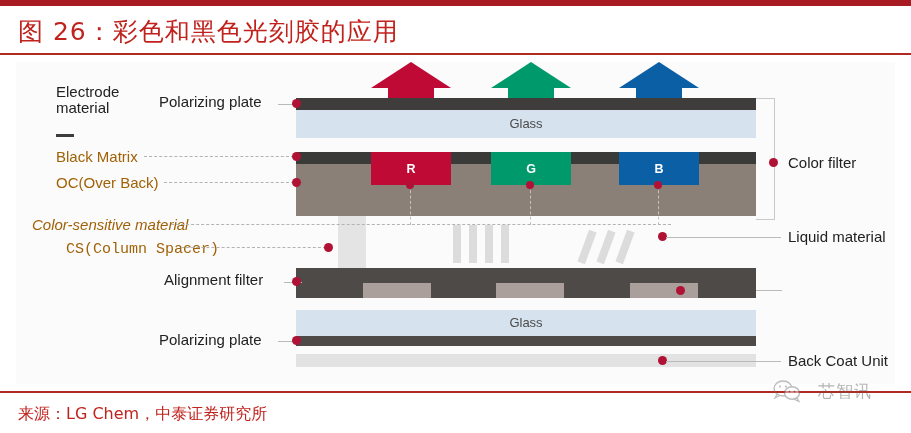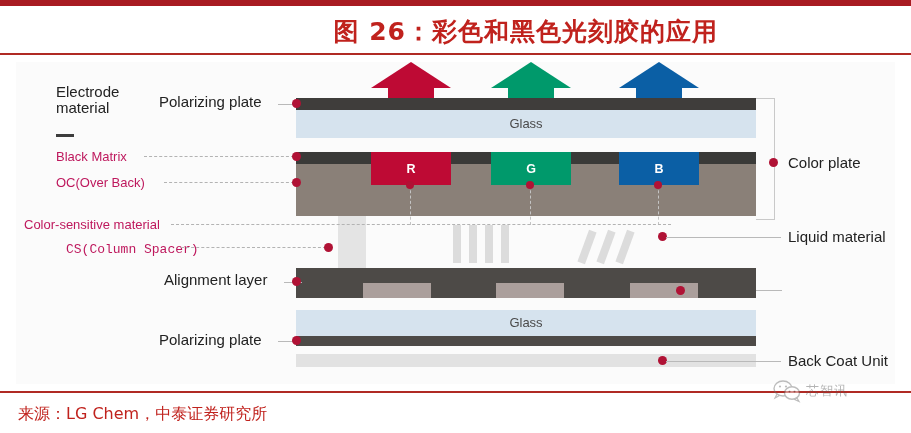--- a/index.html
+++ b/index.html
@@ -5,51 +5,51 @@
   html,body{margin:0;padding:0;background:#ffffff;}
   body{
     width:911px;height:433px;position:relative;overflow:hidden;
     font-family:"Liberation Sans","DejaVu Sans",sans-serif;
   }
 
   
   #top-rule{position:absolute;left:0;top:0;width:911px;height:6px;background:#a81b22;}
   #fig-title{
     position:absolute;left:18px;top:14px;width:700px;height:36px;
-    font-size:25px;font-weight:bold;color:#c0221d;
+    font-size:25px;font-weight:normal;color:#c0221d;
     font-family:"DejaVu Sans","Liberation Sans",sans-serif;
-    letter-spacing:1px;white-space:nowrap;line-height:36px;text-align:right;
+    letter-spacing:1px;white-space:nowrap;line-height:36px;
   }
   #title-rule{position:absolute;left:0;top:53px;width:911px;height:2px;background:#b02a24;}
 
   
   #footer-rule{position:absolute;left:0;top:391px;width:911px;height:2px;background:#b02a24;}
   #source-note{
     position:absolute;left:18px;top:402px;height:24px;
     font-size:16px;color:#c0221d;white-space:nowrap;line-height:24px;
     font-family:"DejaVu Sans","Liberation Sans",sans-serif;
   }
   #watermark{
     position:absolute;left:772px;top:375px;width:132px;height:32px;
     opacity:.45;display:flex;align-items:center;gap:4px;
   }
   #watermark .wm-text{
-    font-size:13px;color:#5a5a5a;letter-spacing:1px;
-    font-family:"DejaVu Sans","Liberation Sans",sans-serif;line-height:32px;
+    font-size:17px;color:#5a5a5a;letter-spacing:1px;
+    font-family:"DejaVu Sans","Liberation Sans",sans-serif;line-height:32px;margin-left:12px;
   }
 
   
   #diagram{position:absolute;left:16px;top:62px;width:879px;height:322px;background:#fbfbfb;}
 
   .layer{position:absolute;}
 
   
   .cl-label{position:absolute;white-space:nowrap;font-size:13.5px;color:#3d3d3d;line-height:16px;}
   .cl-label.big{font-size:15px;color:#222;}
-  .cl-label.dim{color:#be185d;font-size:13px;}
+  .cl-label.dim{color:#a16207;font-size:15px;}
   .leader{position:absolute;height:1px;background:#b9b9b9;}
   .leader.dashed{
     background:none;border-top:1px dashed #b3b3b3;height:0;
   }
   .dot{position:absolute;width:9px;height:9px;border-radius:50%;background:#b01235;}
   .dot.sm{width:8px;height:8px;}
 
   
   .arrow{position:absolute;width:0;height:0;}
   .arrow .head{position:absolute;width:0;height:0;border-left:40px solid transparent;border-right:40px solid transparent;}
@@ -148,42 +148,42 @@
   <div class="emdash" style="left:40px;top:72px;"></div>
 
   <div class="cl-label dim" style="left:40px;top:87px;">Black Matrix</div>
   <div class="leader dashed" style="left:128px;top:94px;width:150px;"></div>
   <div class="dot" style="left:276px;top:90px;"></div>
 
   <div class="cl-label dim" style="left:40px;top:113px;">OC(Over Back)</div>
   <div class="leader dashed" style="left:148px;top:120px;width:130px;"></div>
   <div class="dot" style="left:276px;top:116px;"></div>
 
-  <div class="cl-label dim" style="left:8px;top:155px;">Color-sensitive material</div>
+  <div class="cl-label dim" style="left:16px;top:155px;font-style:italic;">Color-sensitive material</div>
   <div class="leader dashed" style="left:155px;top:162px;width:500px;"></div>
 
   <div class="cl-label dim" style="left:50px;top:180px;font-family:Liberation Mono, monospace;">CS(Column Spacer)</div>
   <div class="leader dashed" style="left:165px;top:185px;width:145px;"></div>
   <div class="dot" style="left:308px;top:181px;"></div>
 
   <div class="cl-label big" style="left:143px;top:32px;">Polarizing plate</div>
   <div class="leader" style="left:262px;top:42px;width:22px;"></div>
   <div class="dot" style="left:276px;top:37px;"></div>
 
-  <div class="cl-label big" style="left:148px;top:210px;">Alignment layer</div>
+  <div class="cl-label big" style="left:148px;top:210px;">Alignment filter</div>
   <div class="leader" style="left:268px;top:220px;width:18px;"></div>
   <div class="dot" style="left:276px;top:215px;"></div>
 
   <div class="cl-label big" style="left:143px;top:270px;">Polarizing plate</div>
   <div class="leader" style="left:262px;top:279px;width:22px;"></div>
   <div class="dot" style="left:276px;top:274px;"></div>
 
   <div class="bracket" style="left:740px;top:36px;width:18px;height:120px;"></div>
   <div class="dot" style="left:753px;top:96px;"></div>
-  <div class="cl-label big" style="left:772px;top:93px;">Color plate</div>
+  <div class="cl-label big" style="left:772px;top:93px;">Color filter</div>
 
   <div class="dot" style="left:642px;top:170px;"></div>
   <div class="leader" style="left:650px;top:175px;width:115px;"></div>
   <div class="cl-label big" style="left:772px;top:167px;">Liquid material</div>
 
   <div class="dot" style="left:660px;top:224px;"></div>
   <div class="leader" style="left:740px;top:228px;width:26px;"></div>
 
   <div class="dot" style="left:642px;top:294px;"></div>
   <div class="leader" style="left:650px;top:299px;width:115px;"></div>

